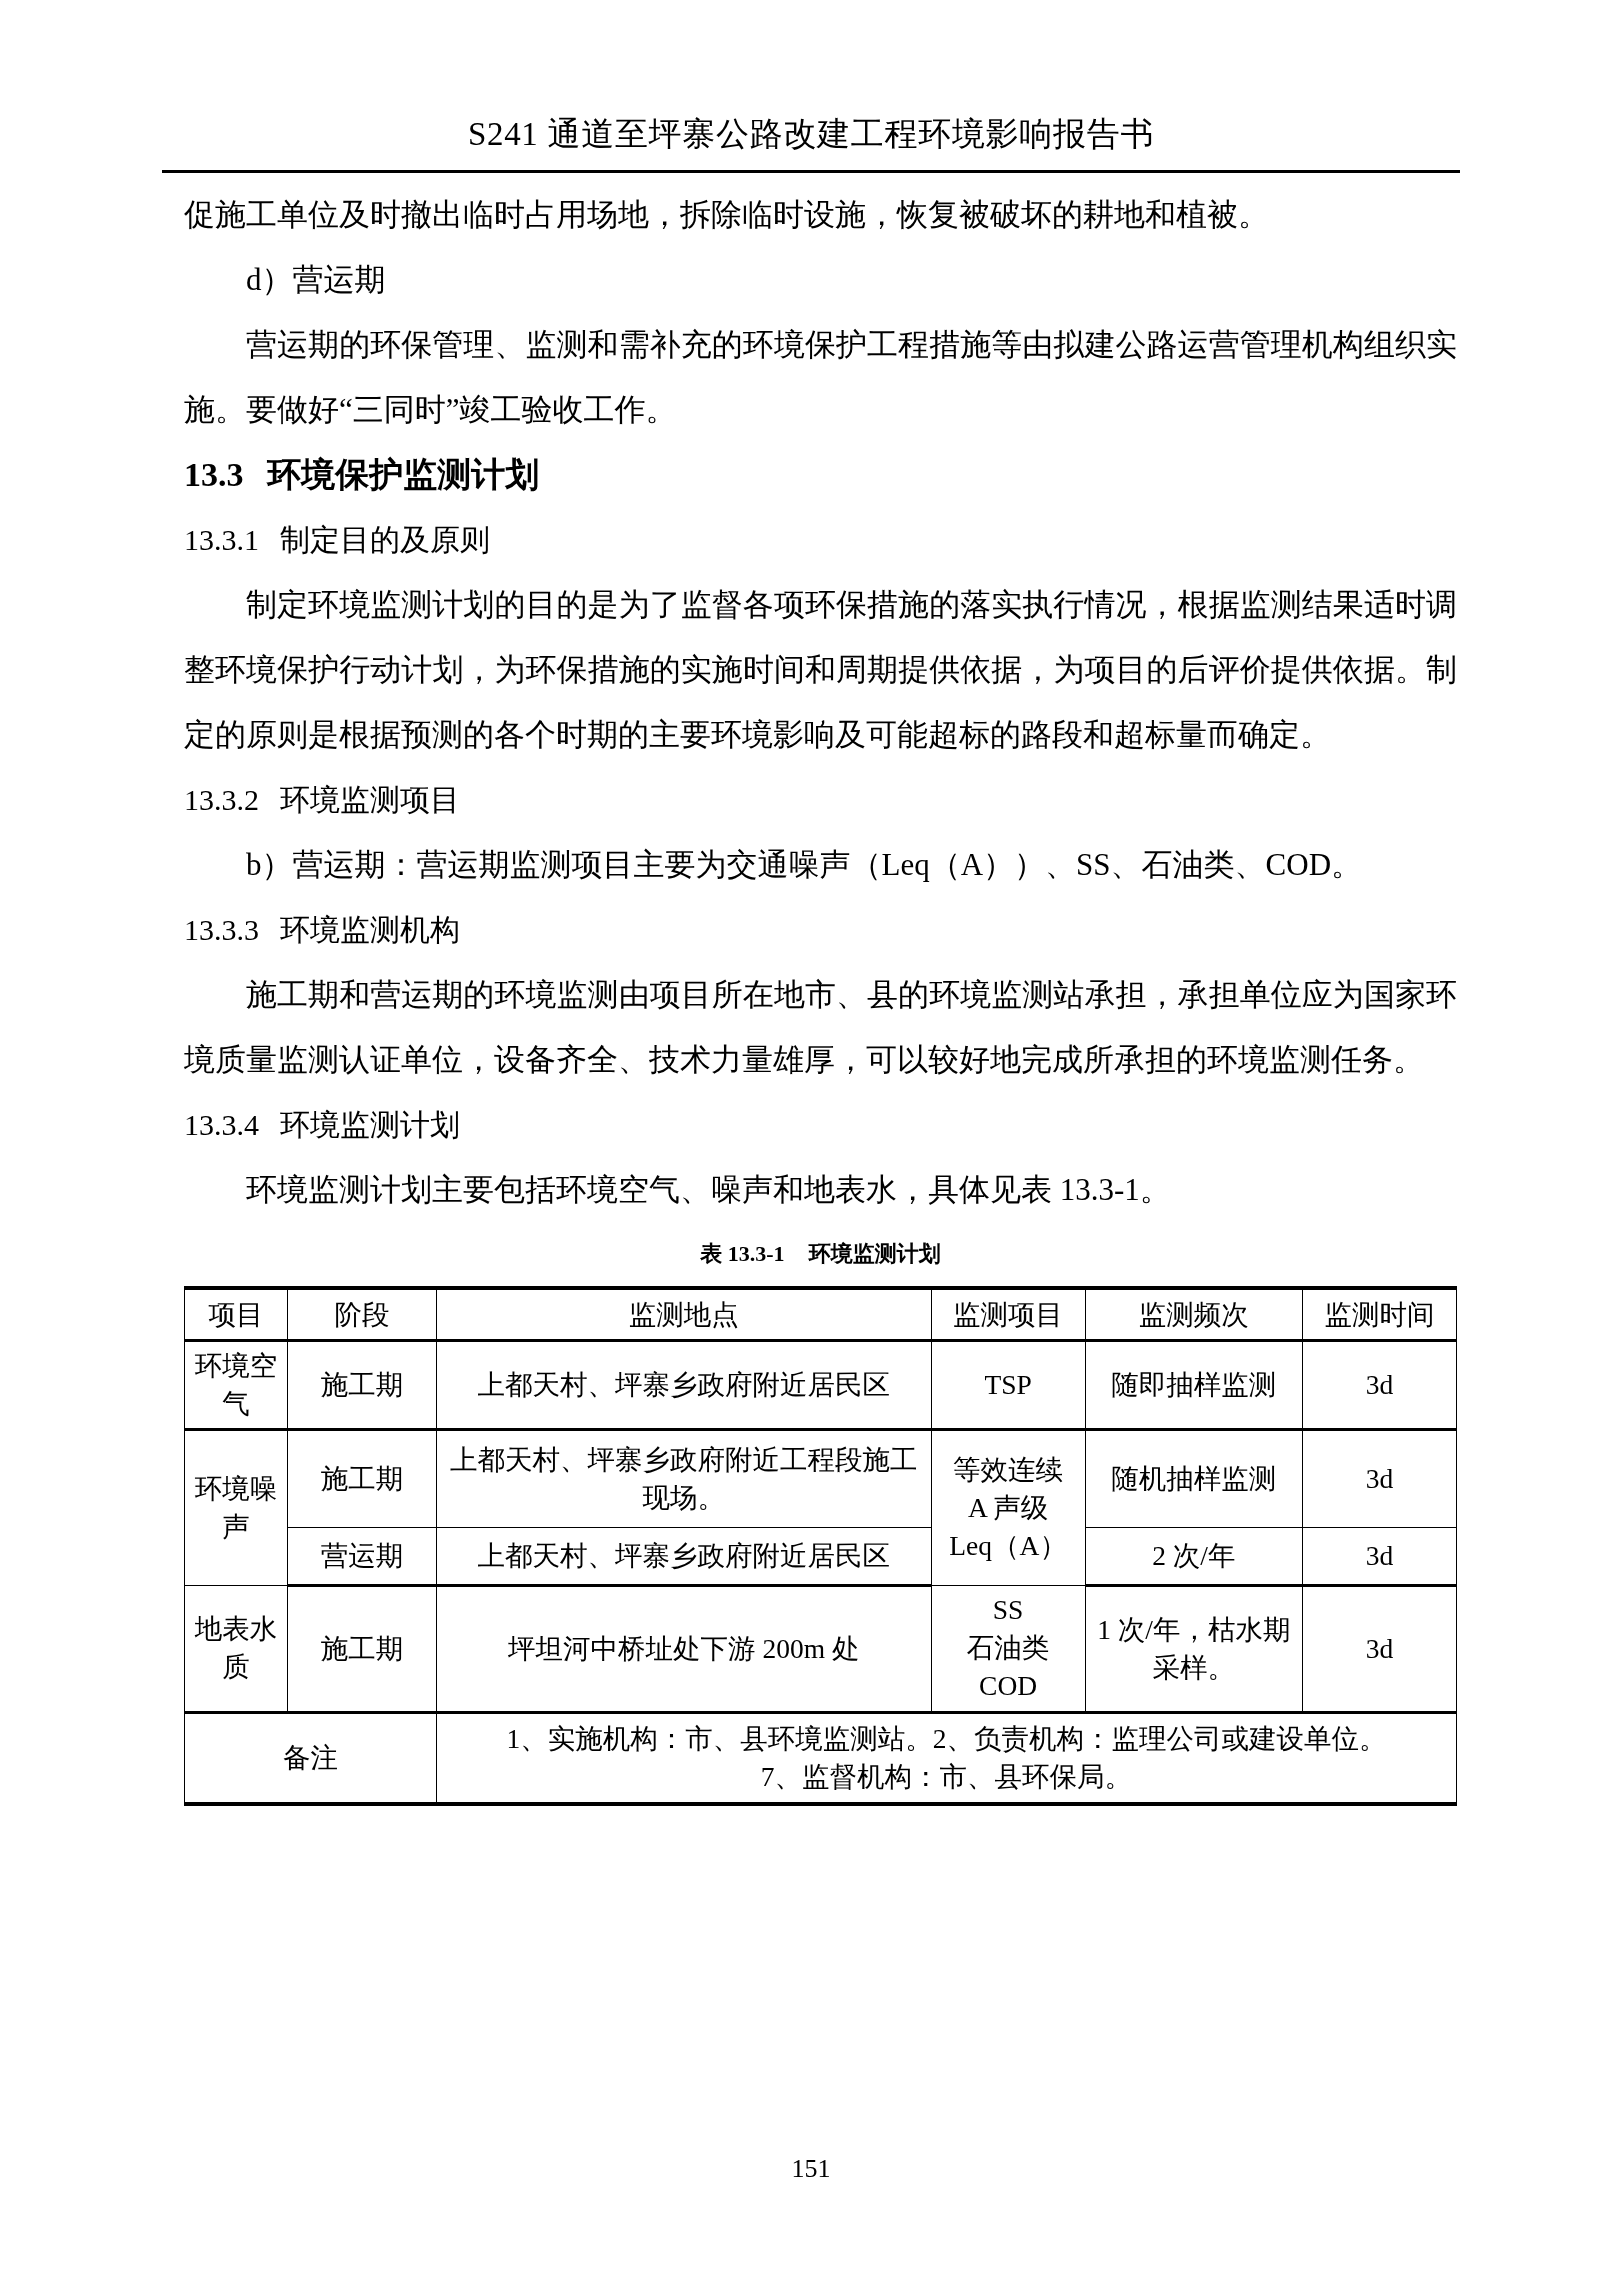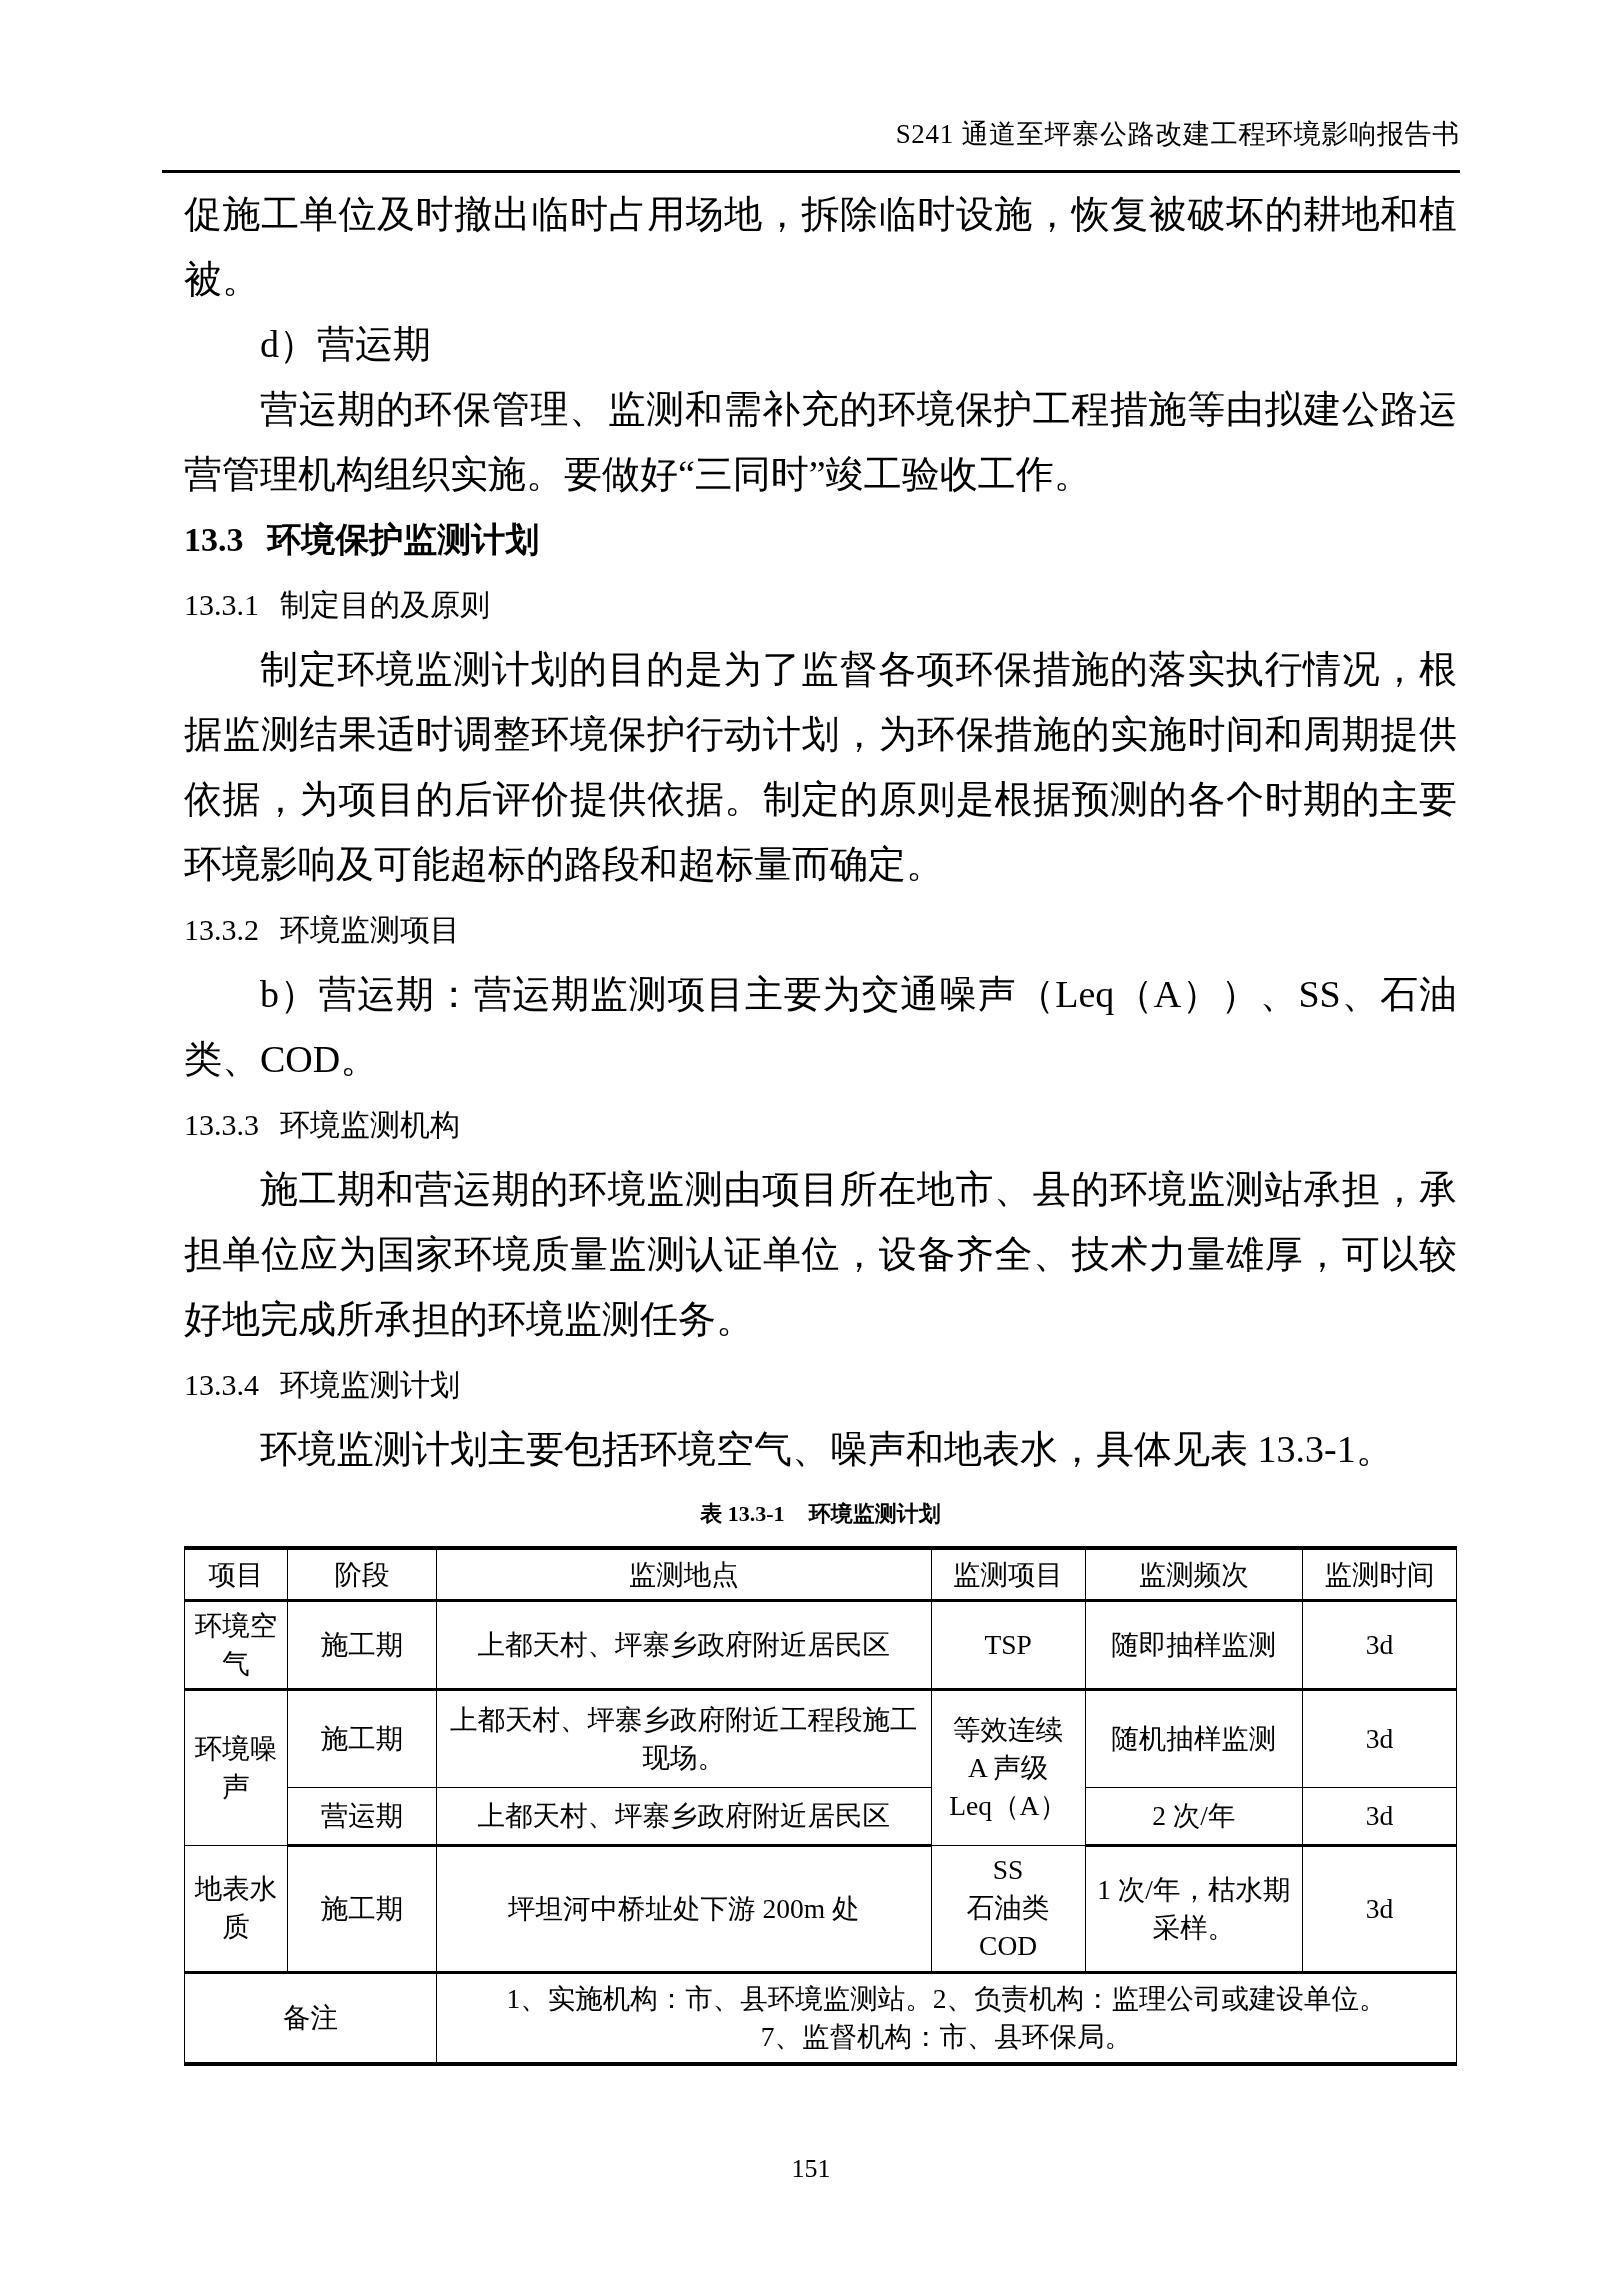--- a/index.html
+++ b/index.html
@@ -12,37 +12,37 @@
     color: #000000;
   }
   
   .page-header {
     padding-top: 116px;
     margin-left: 162px;
     margin-right: 162px;
   }
   .page-header .header-title {
     display: block;
-    text-align: right;
-    font-size: 27px;
+    text-align: center;
+    font-size: 33px;
     line-height: 37px;
     letter-spacing: 0.7px;
   }
   .header-rule {
     margin-top: 17px;
     border-bottom: 3.3px solid #000000;
   }
   
   .doc-body {
     margin-left: 184px;
     margin-right: 165px;
     margin-top: 9.2px;
   }
   .doc-body p, .doc-body h2, .doc-body h3 {
-    font-size: 38px;
+    font-size: 31px;
     line-height: 65px;
     font-weight: normal;
     text-align: justify;
   }
   p.indent { text-indent: 2em; }
   h2.sec-main { font-size: 34px; font-weight: bold; }
   h3.sec-sub { font-size: 30px; font-weight: normal; }
   .sec-num { margin-right: 0.7em; }
   
   .table-caption {

